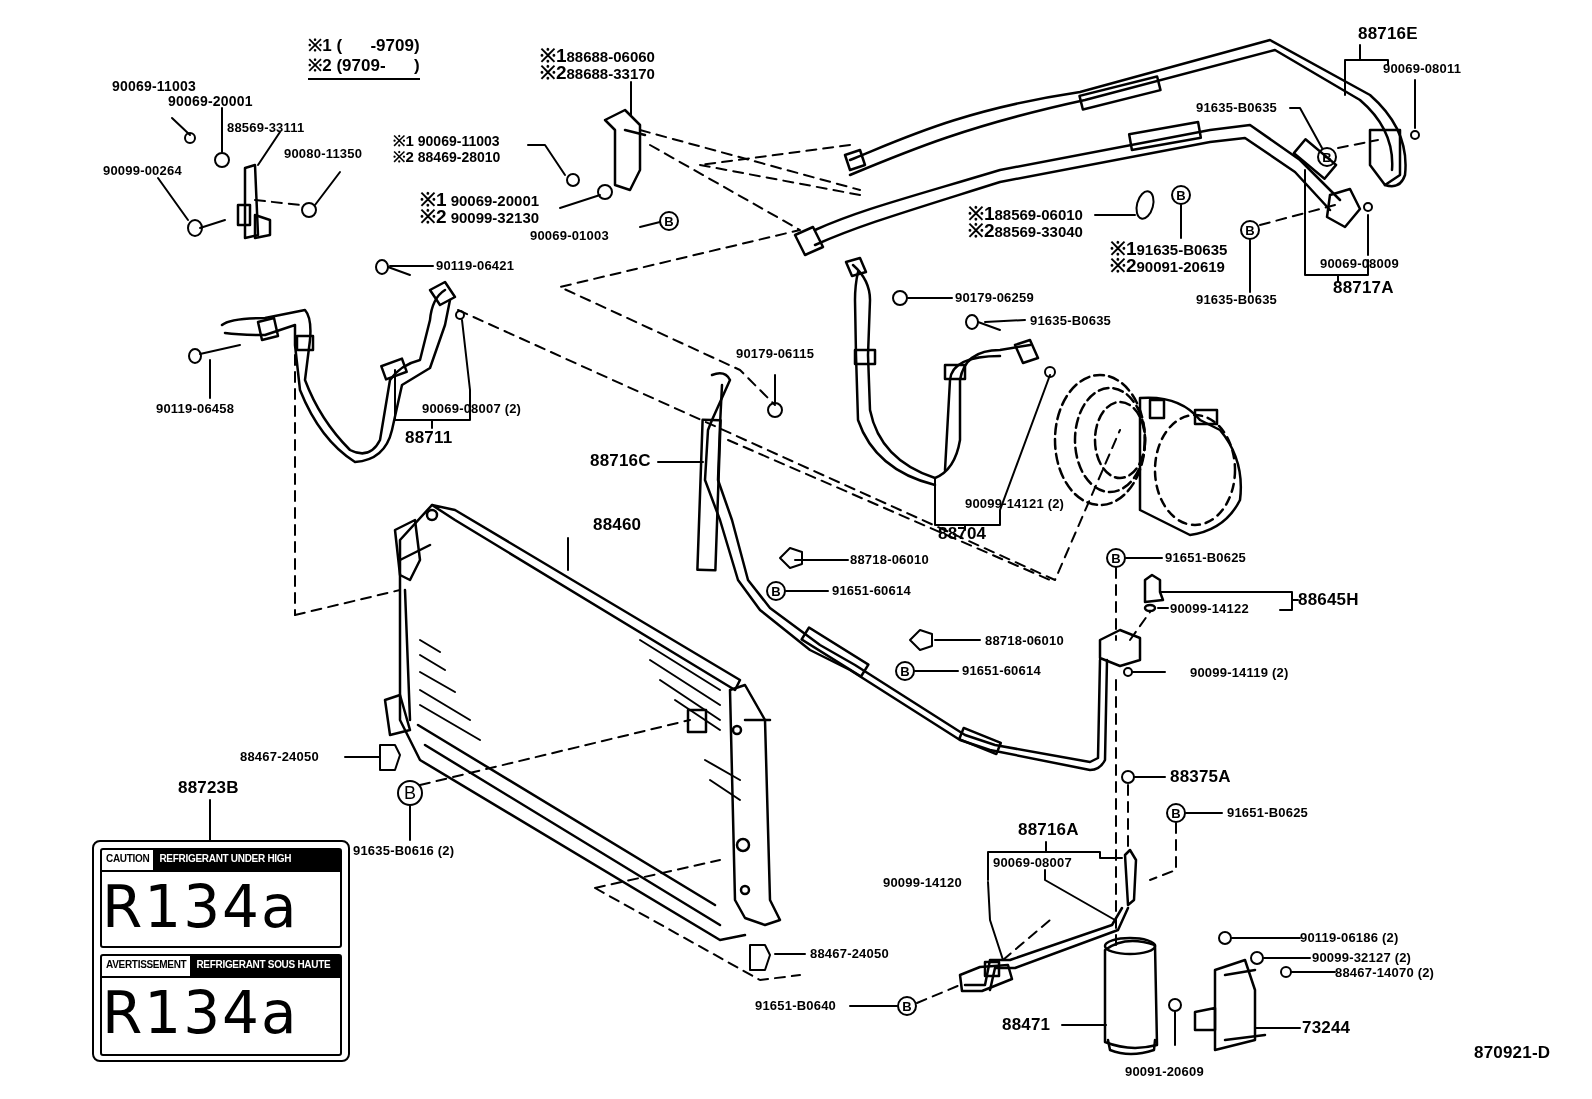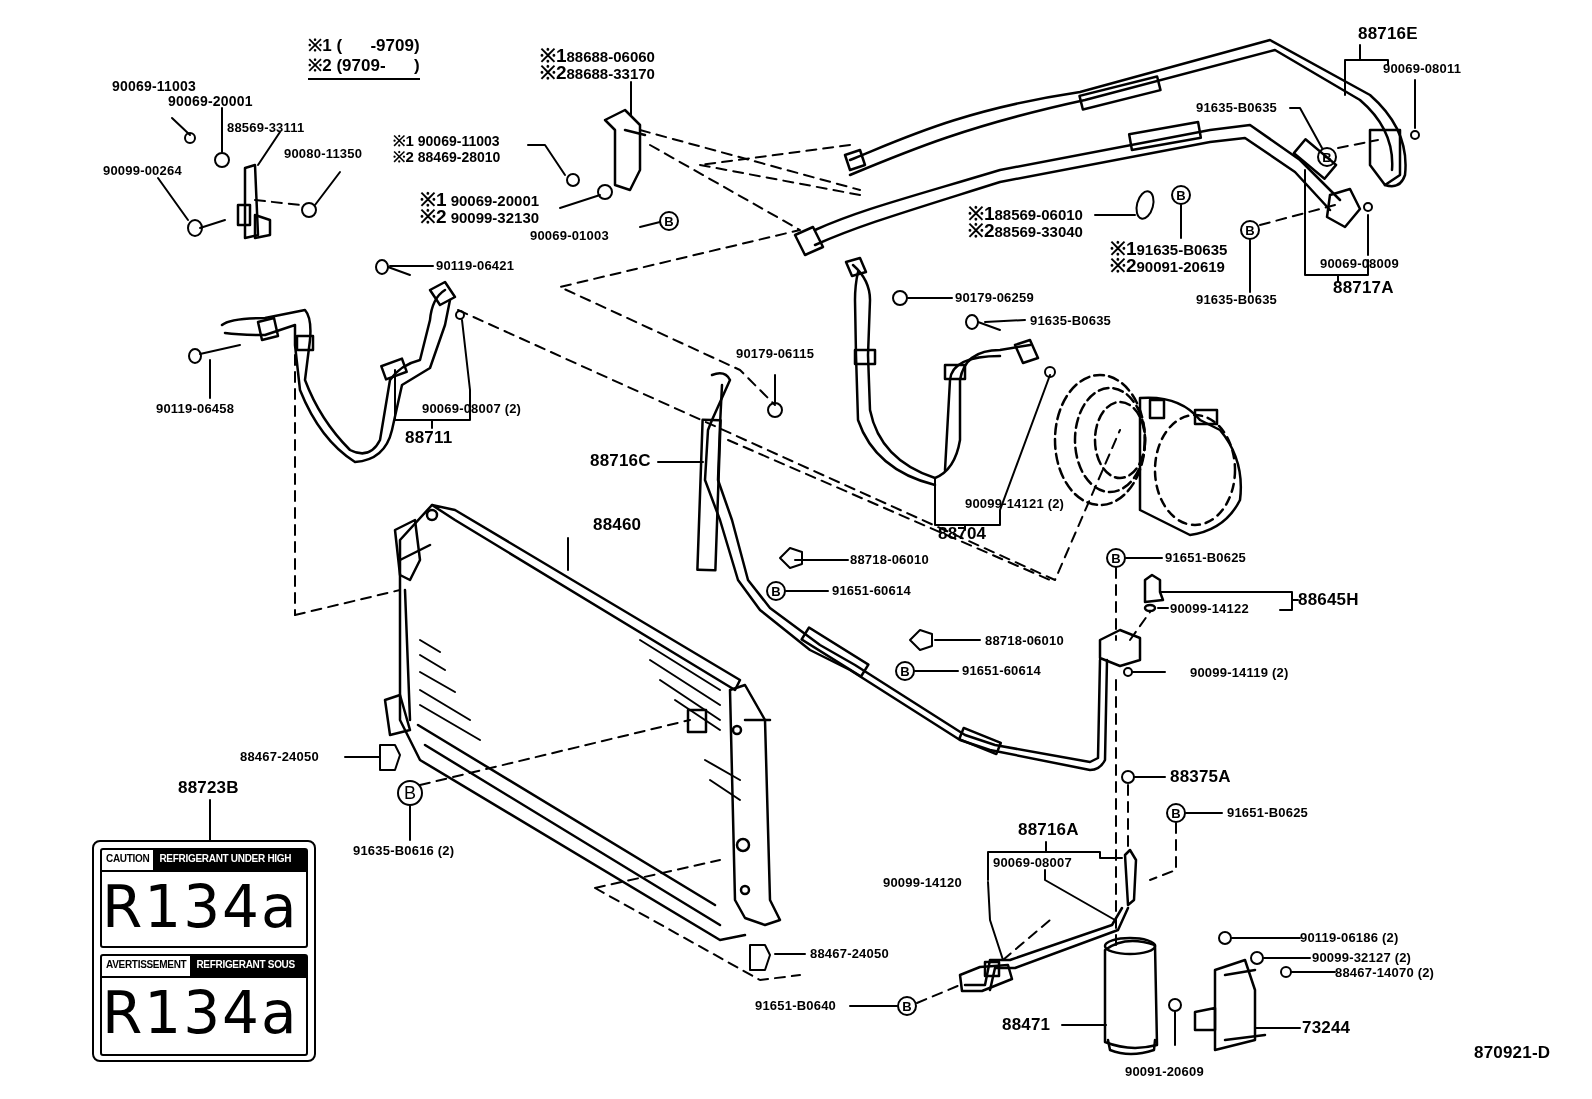--- a/index.html
+++ b/index.html
@@ -9,21 +9,21 @@
   .lbl { position:absolute; font-family:"Liberation Sans", sans-serif; font-weight:bold;
          font-size:13px; letter-spacing:0.2px; white-space:nowrap; line-height:16px; }
   .lbl.big { font-size:17px; }
   .lbl.sm { font-size:14px; }
   .note { position:absolute; white-space:nowrap; }
   .legend { position:absolute; left:308px; top:36px; font-weight:bold; font-size:17px; line-height:20px; }
   .legend .row2 { border-bottom:2px solid #000; padding-bottom:2px; }
   .stk { position:absolute; line-height:16px; font-weight:bold; font-size:15px; white-space:nowrap; }
   .mark { font-size:15px; }
   .mark.big { font-size:19px; }
-  .caution-label { position:absolute; left:92px; top:840px; width:224px; height:222px;
+  .caution-label { position:absolute; left:92px; top:840px; width:258px; height:222px;
                    border:2.5px solid #000; border-radius:8px; box-sizing:border-box; background:#fff; }
   .panel { position:absolute; left:6px; right:6px; border:2px solid #000; border-radius:3px; box-sizing:border-box; }
   .panel .head { height:20px; border-bottom:2px solid #000; display:flex; font-weight:bold; font-size:10px;
                  line-height:18px; overflow:hidden; }
   .panel .head .tag { padding:0 4px; border-right:2px solid #000; letter-spacing:-0.3px; }
   .panel .head .txt { padding:0 4px; background:#000; color:#fff; flex:1; letter-spacing:-0.3px; overflow:hidden; }
   .panel .big { font-size:58px; font-family:"DejaVu Sans", sans-serif; font-weight:normal; text-align:left;
                 line-height:70px; letter-spacing:2px; }
 </style>
 </head>

